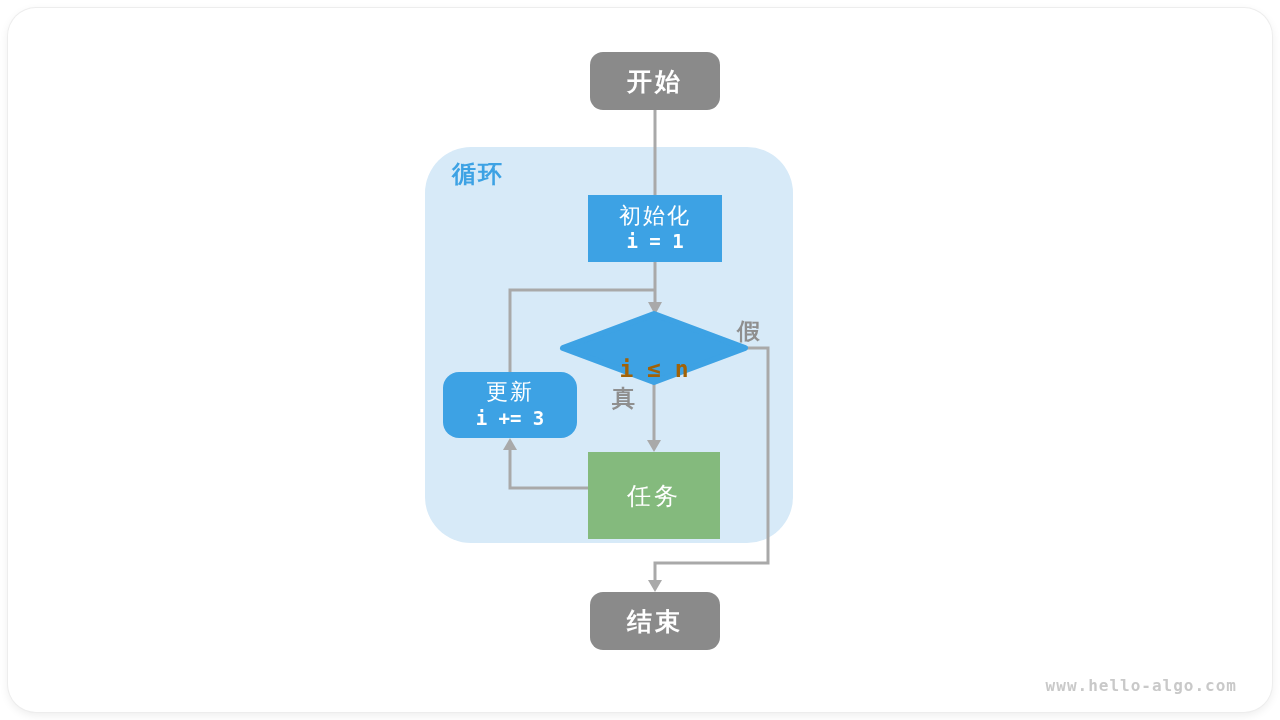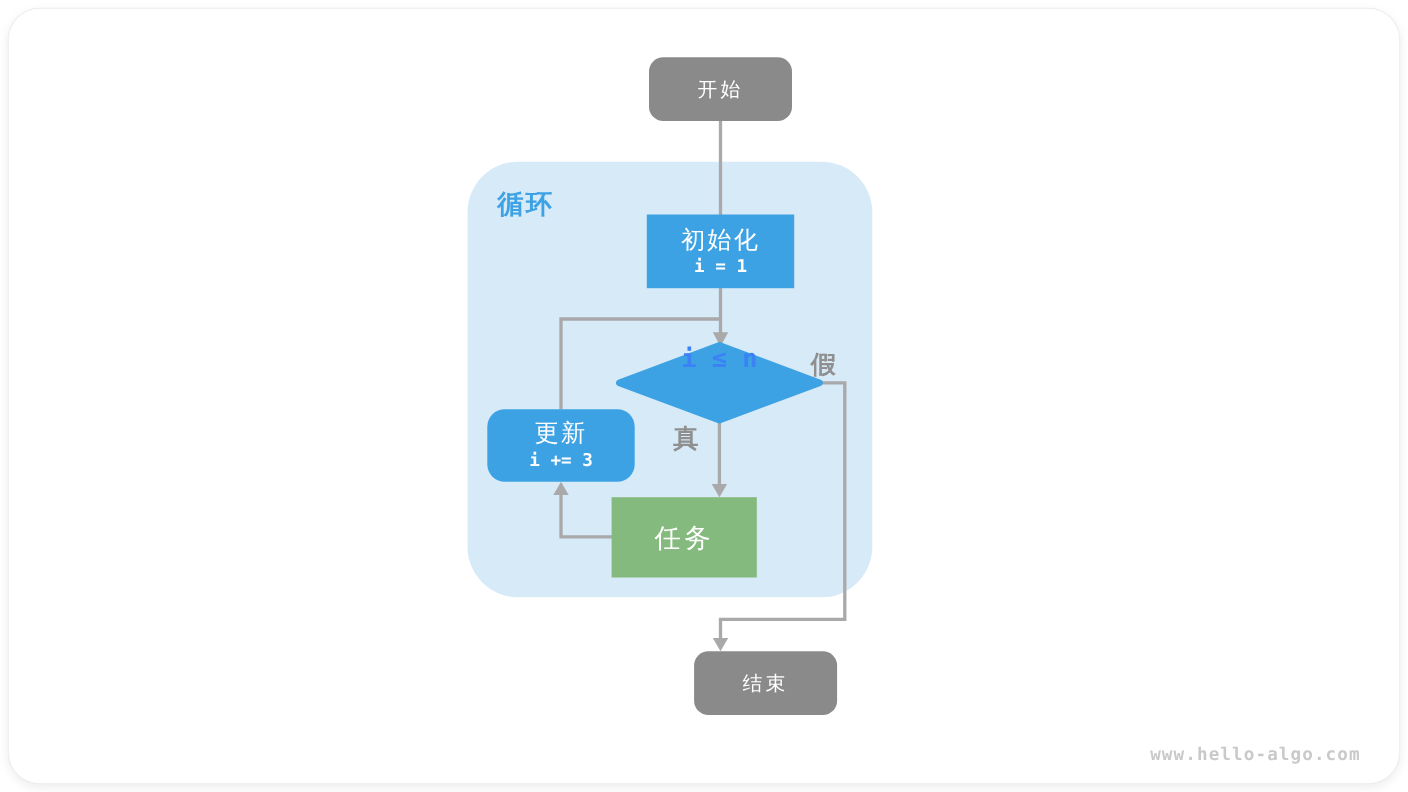--- a/index.html
+++ b/index.html
@@ -7,43 +7,43 @@
     --line:#A9A9A9; --branch:#8F8F8F; --watermark:#C9C9C9;
   }
   *{margin:0;padding:0;box-sizing:border-box;}
   html,body{width:1280px;height:720px;background:#fff;overflow:hidden;
     font-family:"Liberation Sans","DejaVu Sans",sans-serif;}
   .stage{position:relative;width:1280px;height:720px;}
   .canvas{position:absolute;left:8px;top:8px;right:8px;bottom:8px;background:#fff;
     border-radius:28px;box-shadow:0 0 0 1px #ededed,0 3px 10px rgba(0,0,0,.08);}
   .loop-region{position:absolute;left:425px;top:147px;width:368px;height:396px;
     background:var(--region,#D7EAF8);border-radius:46px;z-index:1;}
-  .region-label{position:absolute;left:452px;top:170px;z-index:2;
+  .region-label{position:absolute;left:452px;top:158px;z-index:2;
     color:var(--blue,#3DA2E4);font-size:24px;font-weight:700;letter-spacing:2px;}
   svg.connectors{position:absolute;left:0;top:0;z-index:2;pointer-events:none;}
   svg.connectors .edge{fill:none;stroke:var(--line,#A9A9A9);stroke-width:3;}
   svg.connectors .arrowhead{fill:var(--line,#A9A9A9);stroke:none;}
   svg.connectors .diamond{fill:var(--blue,#3DA2E4);stroke:var(--blue,#3DA2E4);
     stroke-width:6;stroke-linejoin:round;}
   .node{position:absolute;z-index:3;display:flex;flex-direction:column;
     align-items:center;justify-content:center;color:#fff;text-align:center;}
   .terminal{background:var(--gray,#8A8A8A);border-radius:13px;
-    font-size:18px;font-weight:400;letter-spacing:3px;}
+    font-size:25px;font-weight:700;letter-spacing:3px;}
   .process{background:var(--blue,#3DA2E4);}
   .process .cjk{font-size:22px;font-weight:500;letter-spacing:2px;line-height:1.25;}
   .process .code{font-family:"DejaVu Sans Mono","Liberation Mono",monospace;
-    font-size:16px;font-weight:700;line-height:1.35;text-align:right;}
+    font-size:19px;font-weight:700;line-height:1.35;text-align:right;}
   .task{background:var(--green,#84BA7D);font-size:24px;font-weight:500;letter-spacing:3px;}
   .node-start{left:590px;top:52px;width:130px;height:58px;}
   .node-init{left:588px;top:175px;width:134px;height:67px;margin-top:20px;}
   .node-update{left:443px;top:372px;width:134px;height:66px;border-radius:16px;}
-  .node-task{left:556px;top:452px;width:132px;height:73px;align-items:center;}
-  .node-end{left:590px;top:592px;width:130px;height:58px;margin-left:41px;}
+  .node-task{left:588px;top:452px;width:132px;height:87px;align-items:center;}
+  .node-end{left:590px;top:592px;width:130px;height:58px;}
   .cond-label{position:absolute;left:563px;top:314px;width:182px;height:68px;z-index:3;
-    display:flex;align-items:flex-start;justify-content:center;color:#3b82f6;
+    display:flex;align-items:flex-end;justify-content:center;color:#a16207;
     font-family:"DejaVu Sans Mono","Liberation Mono",monospace;font-size:23px;font-weight:700;}
   .branch-label{position:absolute;z-index:3;color:var(--branch,#8F8F8F);
     font-size:23px;font-weight:700;}
   .true-label{left:612px;top:383px;}
   .false-label{left:737px;top:316px;}
   .watermark{position:absolute;right:43px;top:676px;z-index:3;
     font-family:"DejaVu Sans Mono","Liberation Mono",monospace;
     font-size:16px;letter-spacing:1px;color:var(--watermark,#C9C9C9);font-weight:bold;}
 </style>
 </head>

